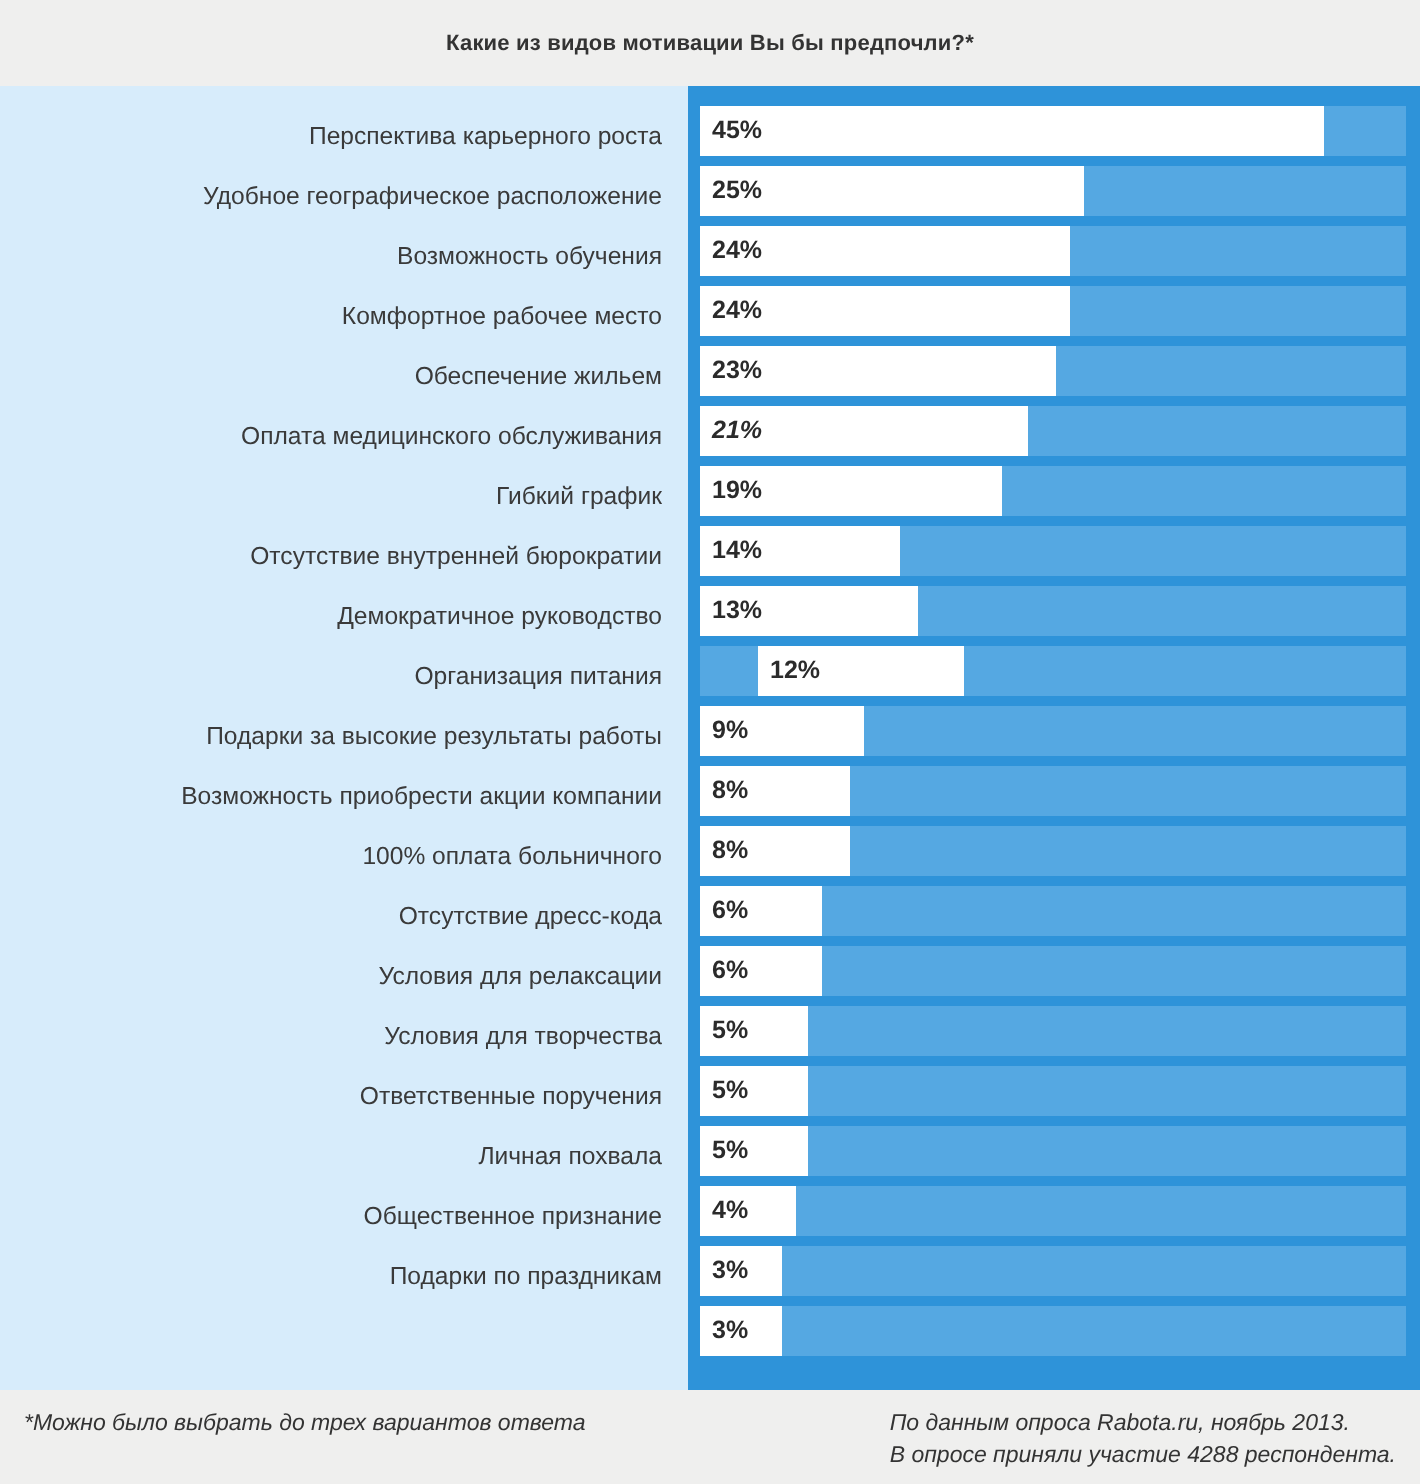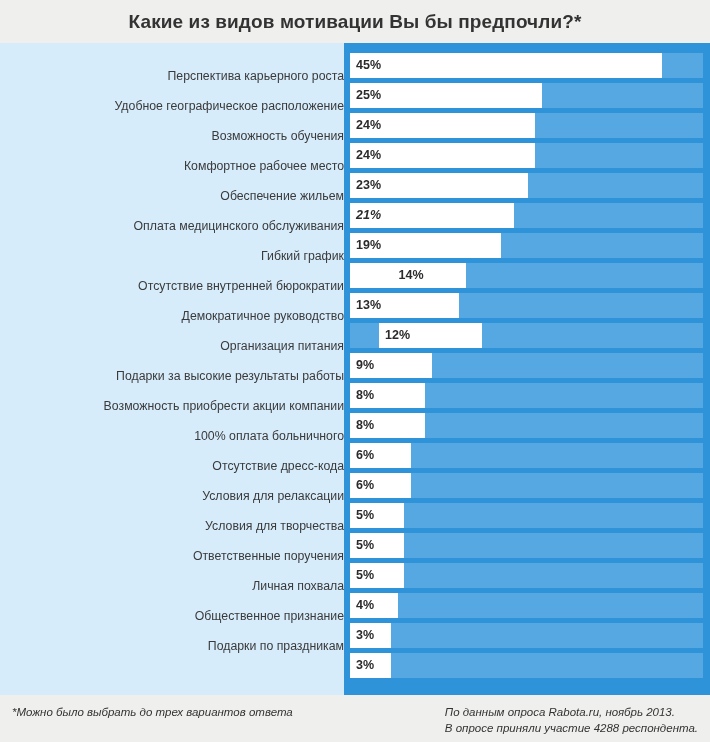--- a/index.html
+++ b/index.html
@@ -18,21 +18,21 @@
   
   .header{
     height:43px;
     flex:0 0 43px;
     background:#efefee;
     display:flex;
     align-items:center;
     justify-content:center;
   }
   .header-title{
-    font-size:19px;
+    font-size:11px;
     font-weight:bold;
     color:#333333;
     letter-spacing:0.1px;
     text-align:center;
     white-space:nowrap;
   }
   
   .chart-body{
     flex:0 0 652px;
     height:652px;
@@ -44,23 +44,23 @@
   .label-column{
     width:344px;
     flex:0 0 344px;
     box-sizing:border-box;
     padding-top:10px;
     background:#d7ecfb;
   }
   .label-row{
     height:30px;
     display:flex;
-    align-items:flex-end;
+    align-items:center;
     justify-content:flex-end;
-    padding-right:0;
+    padding-right:13px;
     box-sizing:border-box;
   }
   .label-text{
     font-size:12.3px;
     color:#3a3a3a;
     white-space:nowrap;
     line-height:14px;
   }
   .bars-panel{
     flex:1 1 auto;
@@ -243,21 +243,21 @@
         </div>
         <div class="bar-row">
           <div class="bar-track">
             <div class="bar-value" style="width: 150.72px;">
               <span>19%</span>
             </div>
           </div>
         </div>
         <div class="bar-row">
           <div class="bar-track">
-            <div class="bar-value" style="width: 116px; justify-content: center;">
+            <div class="bar-value" style="width: 100px;">
               <span>14%</span>
             </div>
           </div>
         </div>
         <div class="bar-row">
           <div class="bar-track">
             <div class="bar-value" style="width: 109.44px;">
               <span>13%</span>
             </div>
           </div>

